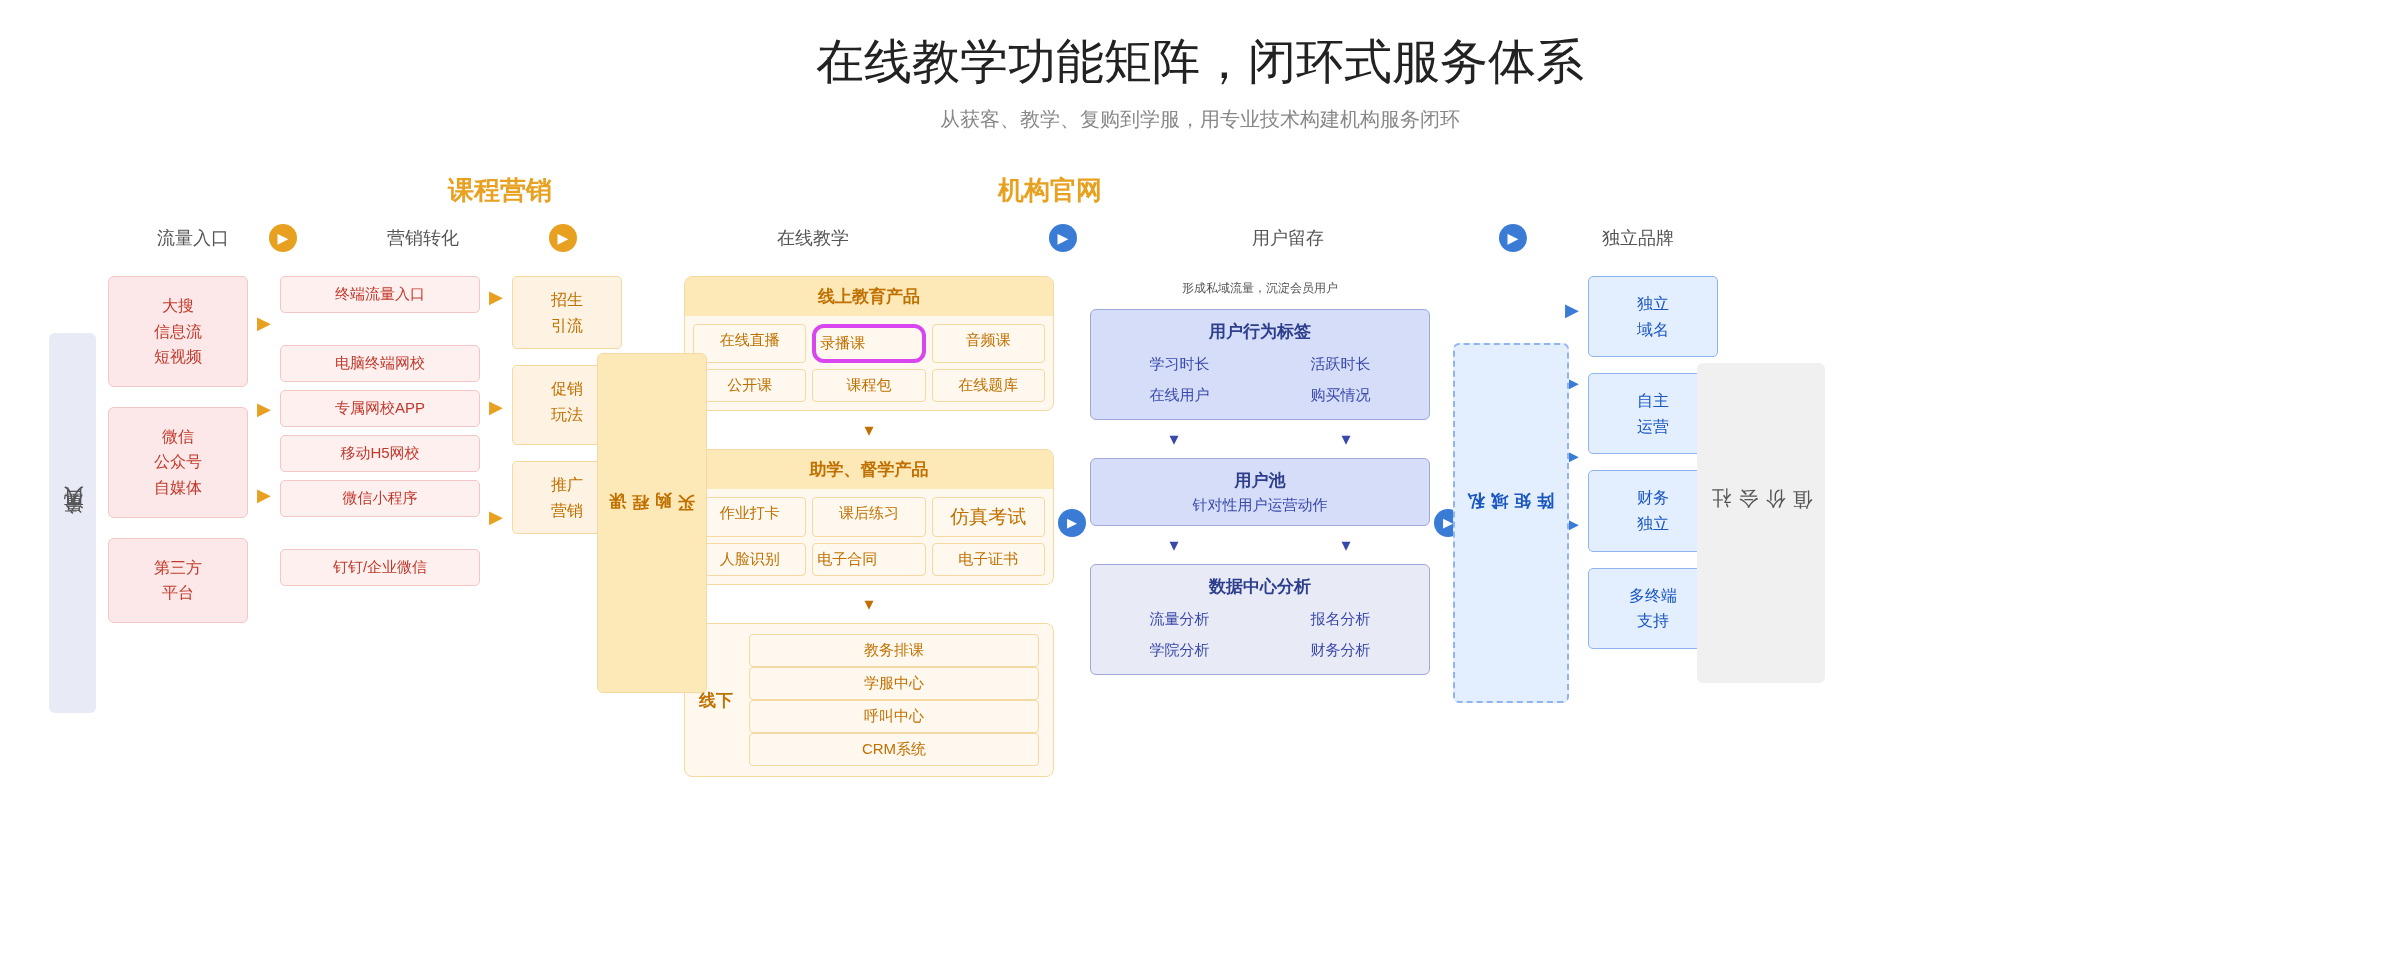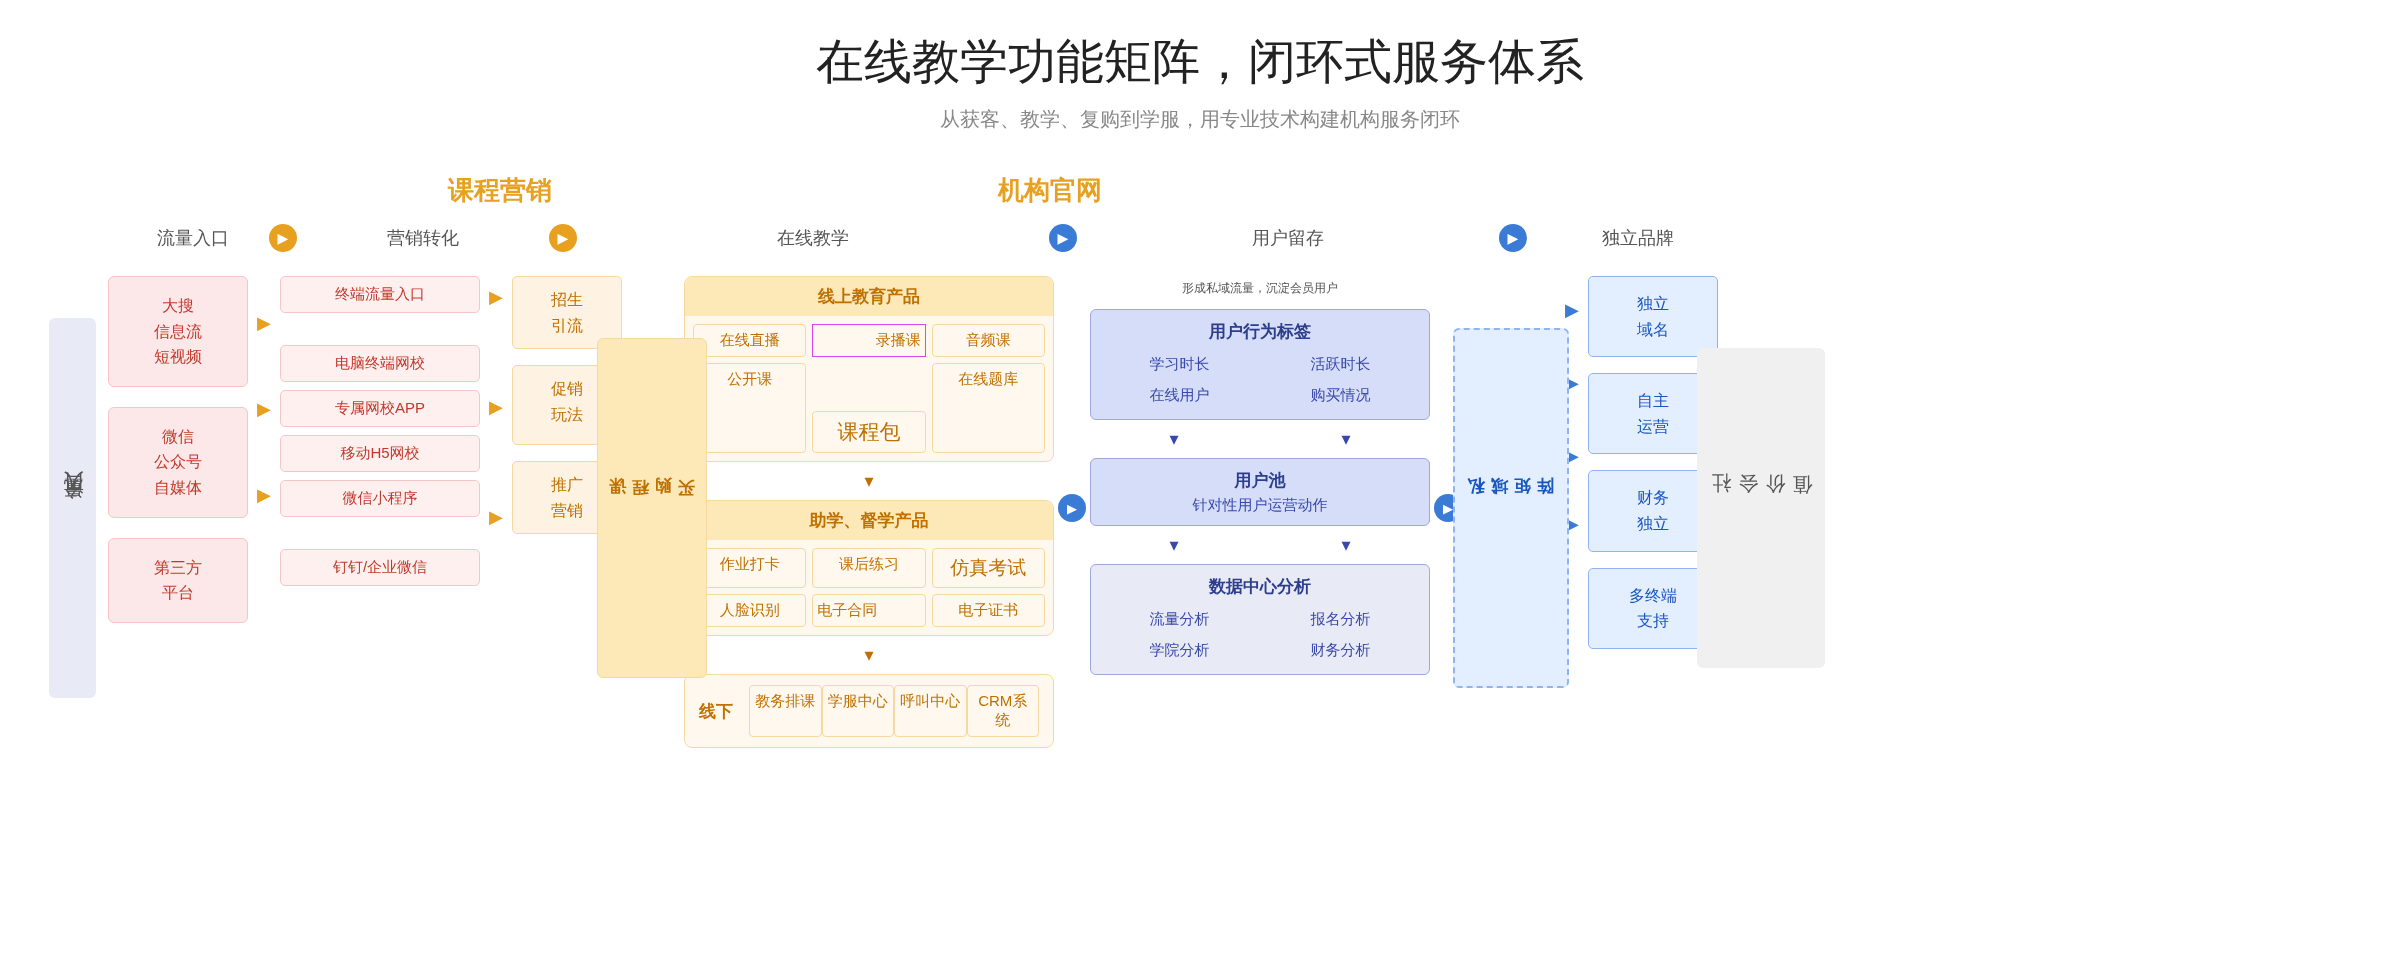--- a/index.html
+++ b/index.html
@@ -128,24 +128,24 @@
     <div style="width:52px; padding-left:8px; display:flex; align-items:center; justify-content:center;">
       <div style="background:#fde8b8;border:1px solid #f5d9a0;border-radius:6px;color:#c07000;font-size:17px;font-weight:600;writing-mode:vertical-rl;text-orientation:mixed;transform:rotate(180deg);padding:20px 8px;text-align:center;letter-spacing:3px;height:340px;display:flex;align-items:center;justify-content:center;">课<br>程<br>购<br>买</div>
     </div>
 
     <div style="display:flex; flex-direction:column; gap:8px; width:380px; padding-top:8px; padding-left:10px;">
 
       <div style="background:#fff8ee;border:1px solid #f5d9a0;border-radius:8px;overflow:hidden;">
         <div style="background:#fde8b8;color:#c07000;font-size:17px;font-weight:600;padding:8px 0;text-align:center;">线上教育产品</div>
         <div style="display:grid;grid-template-columns:1fr 1fr 1fr;gap:6px;padding:8px;">
           <div style="background:#fef8ee;border:1px solid #f5d9a0;border-radius:4px;font-size:15px;color:#c07000;text-align:center;padding:6px 4px;">在线直播</div>
-          <div style="background:#fef8ee;border:1px solid #d946ef;border-radius:0;font-size:15px;color:#c07000;text-align:right;padding:6px 4px;">录播课</div>
+          <div style="background:#fef8ee;border:4px solid #d946ef;border-radius:12px;font-size:15px;color:#c07000;text-align:left;padding:6px 4px;">录播课</div>
           <div style="background:#fef8ee;border:1px solid #f5d9a0;border-radius:4px;font-size:15px;color:#c07000;text-align:center;padding:6px 4px;">音频课</div>
           <div style="background:#fef8ee;border:1px solid #f5d9a0;border-radius:4px;font-size:15px;color:#c07000;text-align:center;padding:6px 4px;">公开课</div>
-          <div style="background:#fef8ee;border:1px solid #f5d9a0;border-radius:4px;font-size:21px;color:#c07000;text-align:center;padding:6px 20px;margin-top:48px;">课程包</div>
+          <div style="background:#fef8ee;border:1px solid #f5d9a0;border-radius:4px;font-size:15px;color:#c07000;text-align:center;padding:6px 20px;">课程包</div>
           <div style="background:#fef8ee;border:1px solid #f5d9a0;border-radius:4px;font-size:15px;color:#c07000;text-align:center;padding:6px 4px;">在线题库</div>
         </div>
       </div>
 
       <div style="text-align:center;font-size:18px;color:#c07000;">▾</div>
 
       <div style="background:#fff8ee;border:1px solid #f5d9a0;border-radius:8px;overflow:hidden;">
         <div style="background:#fde8b8;color:#c07000;font-size:17px;font-weight:600;padding:8px 0;text-align:center;">助学、督学产品</div>
         <div style="display:grid;grid-template-columns:1fr 1fr 1fr;gap:6px;padding:8px;">
           <div style="background:#fef8ee;border:1px solid #f5d9a0;border-radius:4px;font-size:15px;color:#c07000;text-align:center;padding:6px 4px;">作业打卡</div>
@@ -154,21 +154,21 @@
           <div style="background:#fef8ee;border:1px solid #f5d9a0;border-radius:4px;font-size:15px;color:#c07000;text-align:center;padding:6px 4px;">人脸识别</div>
           <div style="background:#fef8ee;border:1px solid #f5d9a0;border-radius:4px;font-size:15px;color:#c07000;text-align:left;padding:6px 4px;">电子合同</div>
           <div style="background:#fef8ee;border:1px solid #f5d9a0;border-radius:4px;font-size:15px;color:#c07000;text-align:center;padding:6px 4px;">电子证书</div>
         </div>
       </div>
 
       <div style="text-align:center;font-size:18px;color:#c07000;">▾</div>
 
       <div style="background:#fff8ee;border:1px solid #f5d9a0;border-radius:8px;display:flex;align-items:center;padding:10px 14px;gap:14px;">
         <div style="font-size:17px;color:#c07000;font-weight:600;min-width:36px;">线下</div>
-        <div style="display:grid;grid-template-columns:1fr 1fr 1fr 1fr;gap:0;flex:1;">
+        <div style="display:grid;grid-template-columns:1fr;gap:0;flex:1;">
           <div style="background:#fef8ee;border:1px solid #f5d9a0;border-radius:4px;font-size:15px;color:#c07000;text-align:center;padding:6px 4px;">教务排课</div>
           <div style="background:#fef8ee;border:1px solid #f5d9a0;border-radius:4px;font-size:15px;color:#c07000;text-align:center;padding:6px 4px;">学服中心</div>
           <div style="background:#fef8ee;border:1px solid #f5d9a0;border-radius:4px;font-size:15px;color:#c07000;text-align:center;padding:6px 4px;">呼叫中心</div>
           <div style="background:#fef8ee;border:1px solid #f5d9a0;border-radius:4px;font-size:15px;color:#c07000;text-align:center;padding:6px 4px;">CRM系统</div>
         </div>
       </div>
     </div>
 
     <div style="width:36px;display:flex;align-items:center;justify-content:center;">
       <div style="width:28px;height:28px;border-radius:50%;background:#3a7bd5;color:#fff;display:flex;align-items:center;justify-content:center;font-size:13px;">▶</div>

